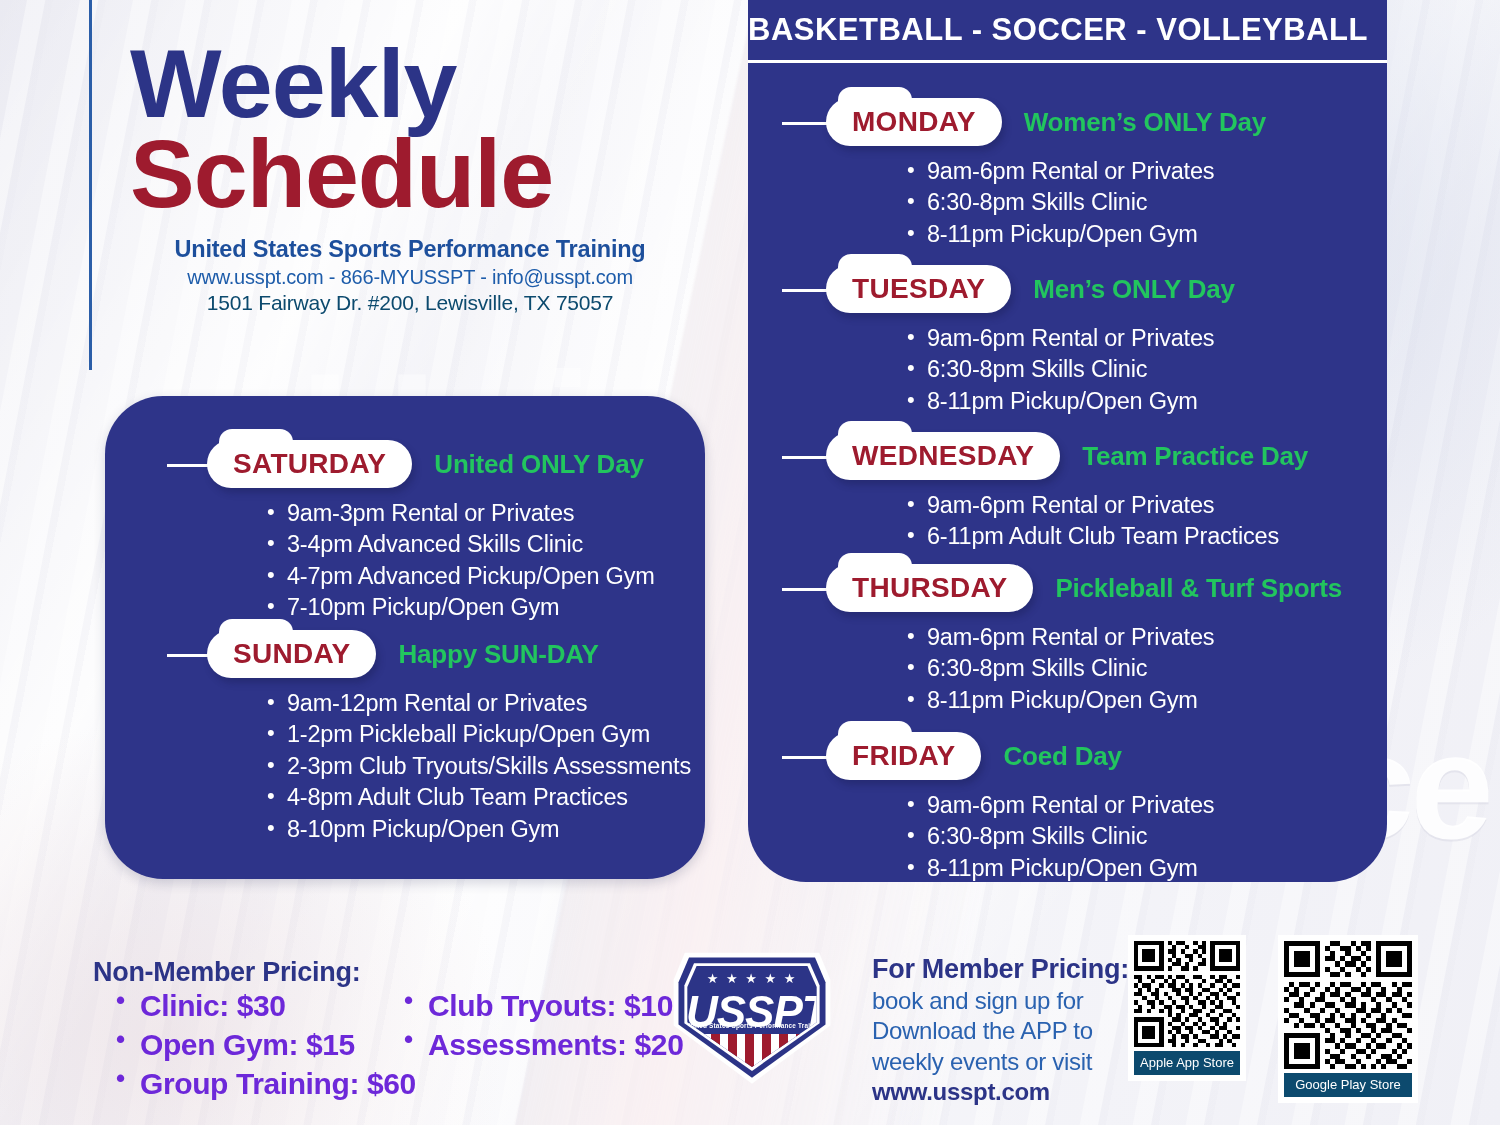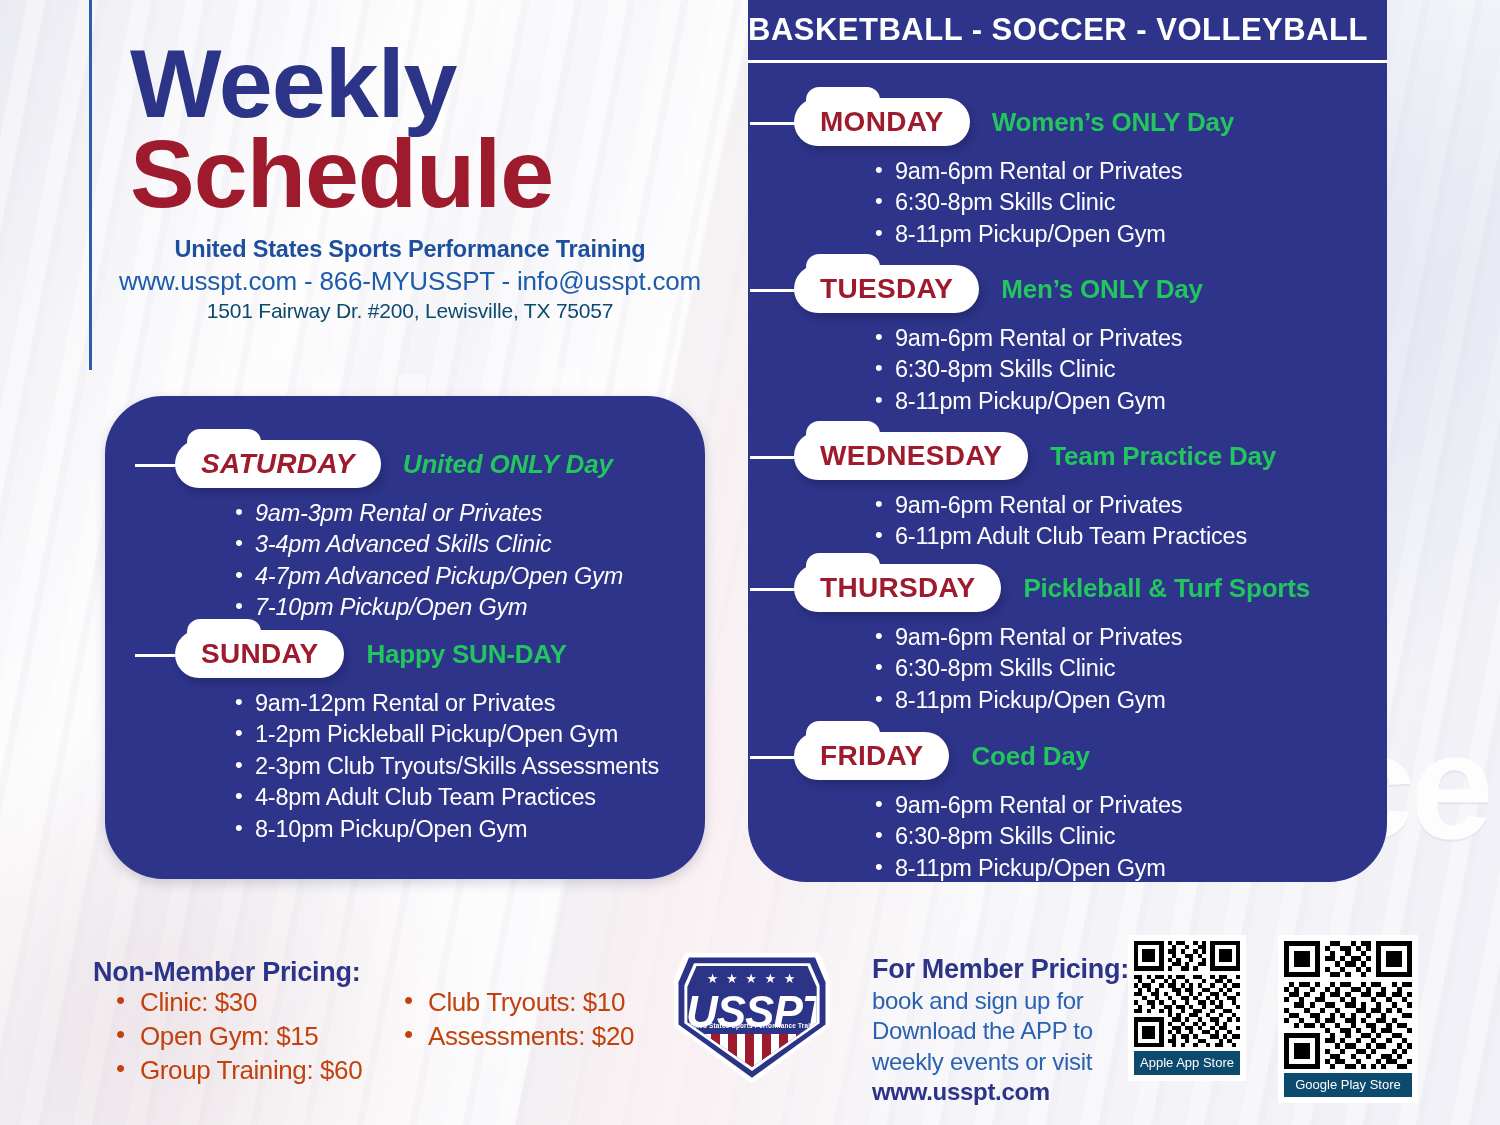--- a/index.html
+++ b/index.html
@@ -92,21 +92,21 @@
   .t-schedule {
     font-size:97px; font-weight:bold; color:#9e1b2e;
     letter-spacing:-1px; line-height:1.02; text-align:left;
     margin-left:20px; margin-top:-6px;
   }
   .t-org {
     font-size:23.5px; font-weight:bold; color:#1d4f9c;
     margin-top:12px; letter-spacing:-.2px;
   }
   .t-contact {
-    font-size:26px; color:#1d5caa; margin-top:3px; letter-spacing:-.2px;
+    font-size:20px; color:#1d5caa; margin-top:3px; letter-spacing:-.2px;
   }
   .t-addr {
     font-size:21px; color:#0c4a6e; margin-top:2px; letter-spacing:-.2px;
   }
 
   
   .panel {
     position:absolute;
     background:#2e3489;
   }
@@ -123,21 +123,21 @@
     position:absolute; left:0; top:0; width:100%; height:63px;
     display:flex; align-items:center; 
     border-bottom:3px solid #ffffff;
   }
   .right-header-text {
     color:#ffffff; font-size:31px; font-weight:bold;
     letter-spacing:.5px;
   }
 
   
-  .day-group { position:absolute; left:0; width:100%; }
+  .day-group { position:absolute; left:0; width:100%;padding-left:32px; }
 
   .day-head {
     position:relative; height:52px;
     display:flex; align-items:center;
   }
   .connector {
     position:absolute; left:-44px; top:26px;
     width:86px; height:3px; background:#ffffff;
   }
   .connector.left-panel { left:-40px; width:82px; }
@@ -184,21 +184,21 @@
   }
 
   
   .f-heading {
     position:absolute;
     font-size:27px; font-weight:bold; color:#2c3487; letter-spacing:-.3px;
   }
   .f-list { position:absolute; list-style:none; }
   .f-list li {
     position:relative;
-    font-size:26px; font-weight:normal; color:#c2410c;
+    font-size:30px; font-weight:bold; color:#6d28d9;
     line-height:1.3; padding-left:28px; letter-spacing:-.4px;
   }
   .f-list li::before {
     content:"\2022";
     position:absolute; left:4px; top:-2px; font-size:26px;
   }
   .f-sub {
     position:absolute;
     font-size:24px; color:#2a62b0; line-height:1.27; letter-spacing:-.3px;
   }
@@ -357,21 +357,21 @@
             <li>9am-6pm Rental or Privates</li>
             <li>6:30-8pm Skills Clinic</li>
             <li>8-11pm Pickup/Open Gym</li>
           </ul>
         </div>
       </div>
   </div>
 
   <div class="panel" id="panel-left">
     <div id="left-days">
-        <div class="day-group" style="top: 42px; font-style: italic;">
+        <div class="day-group" style="top: 42px;">
           <div class="day-head" style="margin-left: 70px;">
             <div class="connector left-panel"></div>
             <div class="pill">
               <span class="pill-text">SATURDAY</span>
             </div>
             <div class="day-title">United ONLY Day</div>
           </div>
           <ul class="times" style="margin-left: 128px;">
             <li>9am-3pm Rental or Privates</li>
             <li>3-4pm Advanced Skills Clinic</li>

